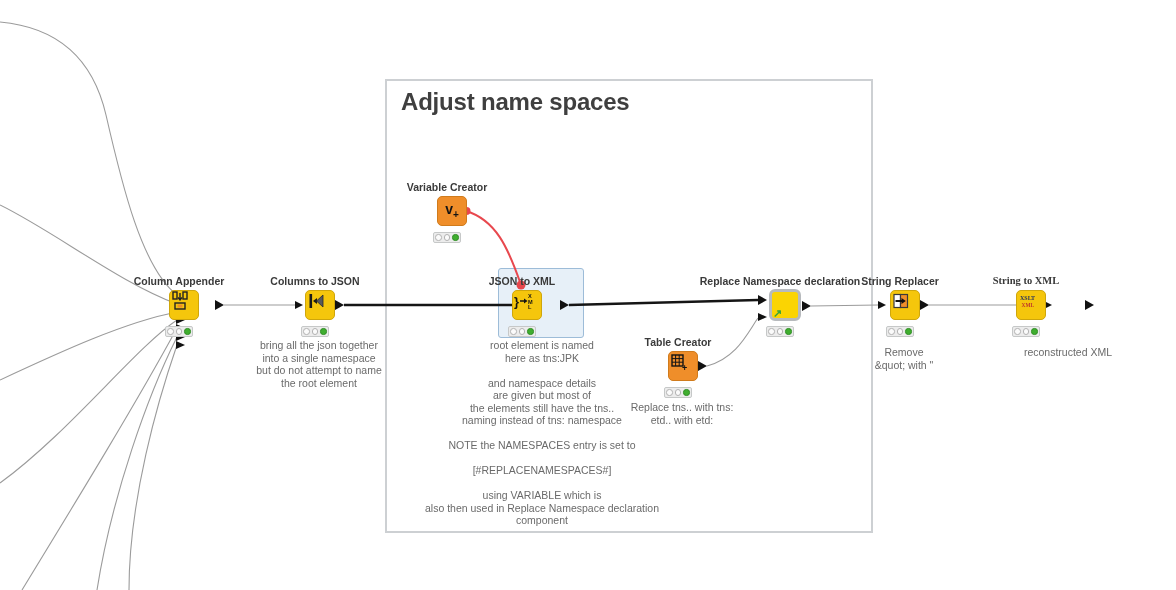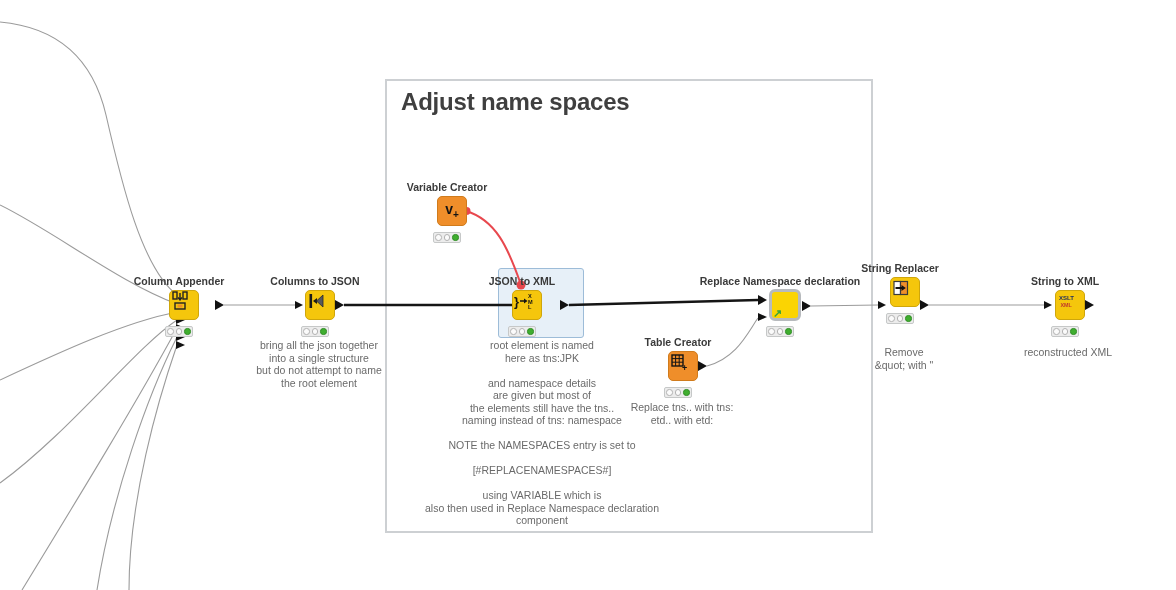--- a/index.html
+++ b/index.html
@@ -220,54 +220,54 @@
     <div class="nbody component">
       <span class="emblem">↗</span>
     </div>
     <div class="tlight">
       <span class="dot"></span>
         <span class="dot"></span>
         <span class="dot green"></span>
     </div>
   </div>
 
-  <div class="node" style="left:890px;top:277px;">
+  <div class="node" style="left:890px;top:290px;">
     <div class="nbody yellow">
       <svg class="nicon" width="20" height="20" viewBox="0 0 20 20">
         <rect x="3" y="3.5" width="6.5" height="13" fill="#ffffff" stroke="#3a3a3a" stroke-width="1.2"></rect>
         <rect x="9.5" y="3.5" width="7" height="13" fill="#ef8e2a" stroke="#3a3a3a" stroke-width="1.2"></rect>
         <path d="M 4.5 10 L 11 10" stroke="#111" stroke-width="2"></path>
         <polygon points="14.8,10 10.5,7 10.5,13" fill="#111"></polygon>
       </svg>
     </div>
     <div class="nlabel">String Replacer</div>
     <div class="tlight">
       <span class="dot"></span>
         <span class="dot"></span>
         <span class="dot green"></span>
     </div>
   </div>
 
-  <div class="node" style="left:1055px;top:290px;">
+  <div class="node" style="left:1016px;top:290px;font-family:Liberation Serif, serif;">
     <div class="nlabel">String to XML</div>
     <div class="nbody yellow">
       <svg class="nicon" width="22" height="20" viewBox="0 0 22 20">
         <text x="3" y="9" font-size="6" font-weight="bold" fill="#23305e">XSLT</text>
         <text x="4.5" y="16" font-size="5.4" font-weight="bold" fill="#c0392b">XML</text>
       </svg>
     </div>
     <div class="tlight">
       <span class="dot"></span>
         <span class="dot"></span>
         <span class="dot green"></span>
     </div>
   </div>
 
   <div class="note" style="left:229px;top:339px;width:180px;">bring all the json together
-into a single structure
+into a single namespace
 but do not attempt to name
 the root element</div>
   <div class="note" style="left:602px;top:401px;width:160px;">Replace tns.. with tns:
 etd.. with etd:</div>
   <div class="note" style="left:402px;top:339px;width:280px;">root element is named
 here as tns:JPK
 
 and namespace details
 are given but most of
 the elements still have the tns..

